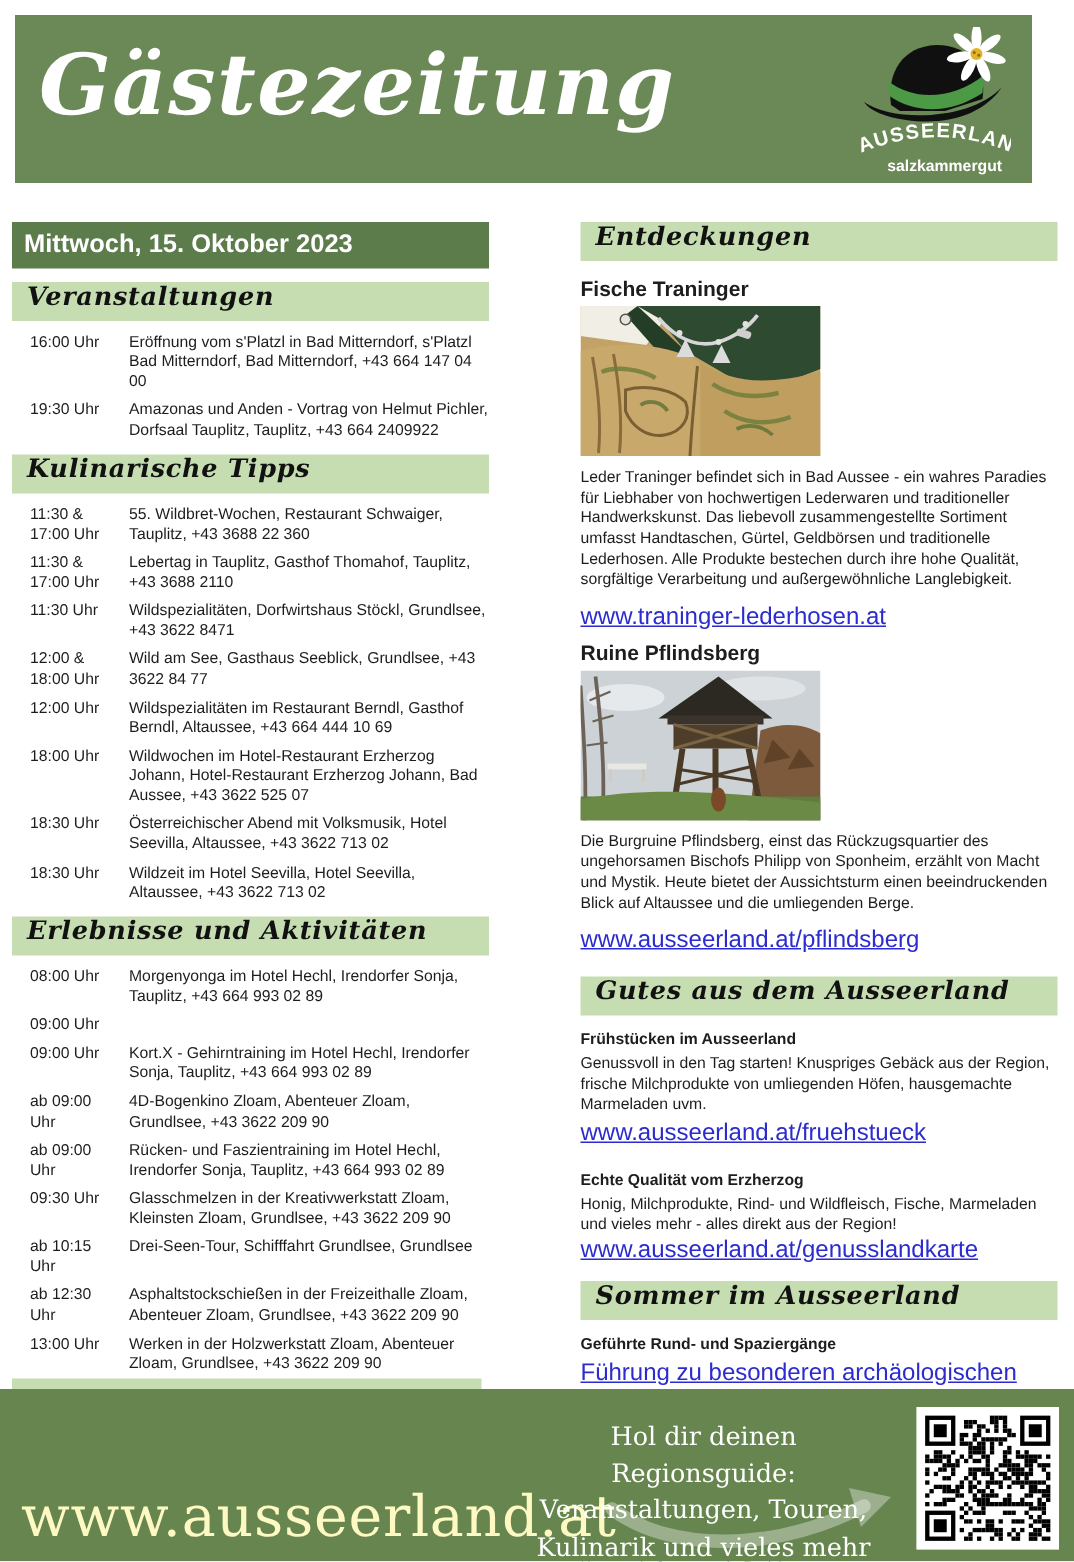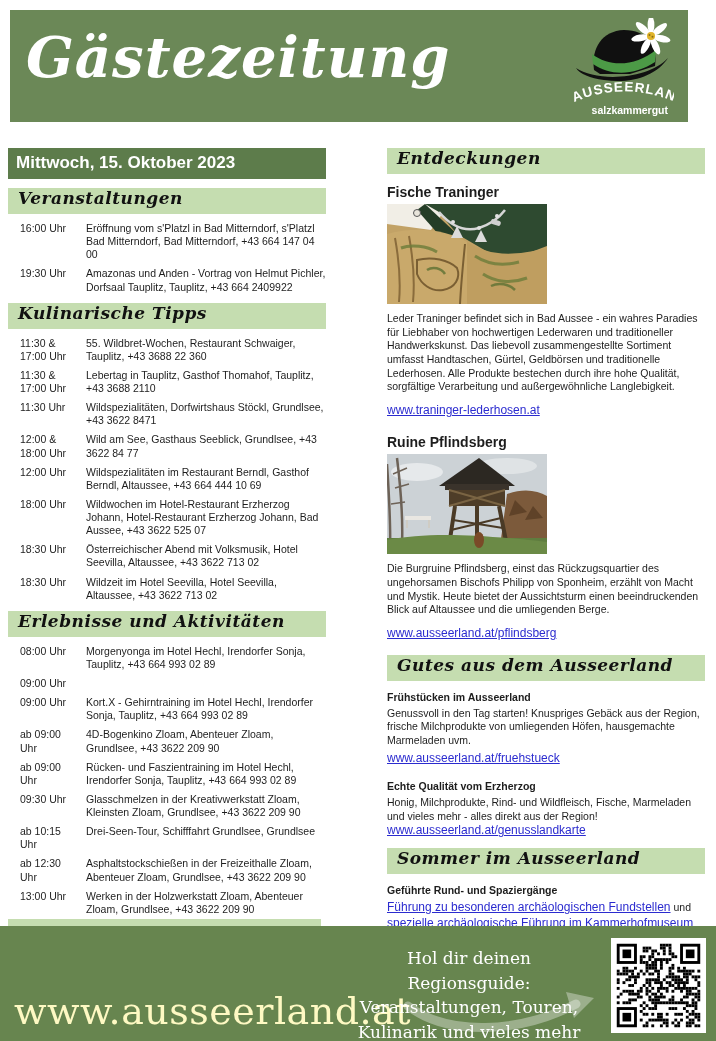--- a/index.html
+++ b/index.html
@@ -27,21 +27,21 @@
   .events{margin:8px 0 2px 0;}
   .event{display:flex;margin:0 0 6px 12px;font-size:10.5px;line-height:1.25;}
   .event .time{flex:none;width:60px;white-space:pre-line;}
   .event .desc{flex:1;padding-left:6px;}
   .city{font-weight:normal;}
 
   
   h3.item-heading{margin:10px 0 4px 0;font-size:14px;}
   .photo{display:block;width:160px;height:100px;margin:0 0 8px 0;}
   p.body-text{margin:4px 0 6px 0;font-size:10.5px;line-height:1.3;}
-  a.link{color:#2b2bcf;text-decoration:underline;font-size:12px;line-height:1.3;}
+  a.link{color:#2b2bcf;text-decoration:underline;font-size:16px;line-height:1.3;}
   a.block-link{display:inline-block;margin:2px 0 4px 0;}
   .bold-sub{font-weight:bold;font-size:10.5px;margin:10px 0 0 0;}
   .museum-line{font-size:10.5px;line-height:1.35;}
 
   
   .pre-footer-strip{position:absolute;left:8px;top:919px;width:313px;height:7px;background:#c5ddb0;}
   .footer{position:absolute;left:0;top:926px;width:716px;height:115px;background:#67854f;}
   .site-url{position:absolute;left:14px;bottom:8px;color:#fef9c3;
             font-family:"DejaVu Serif",serif;font-size:38px;letter-spacing:.5px;}
   .cta{position:absolute;right:122px;top:20px;width:250px;text-align:center;color:#fff;
@@ -237,21 +237,21 @@
       <circle cx="66" cy="18" r="2" fill="#e2e2e2"></circle>
         <circle cx="92" cy="24" r="2" fill="#e2e2e2"></circle>
         <circle cx="110" cy="12" r="2" fill="#e2e2e2"></circle>
       <polygon points="70,22 76,34 64,34" fill="#dcdcdc"></polygon>
       <polygon points="94,26 100,38 88,38" fill="#dcdcdc"></polygon>
       <rect x="104" y="16" width="10" height="5" rx="2" fill="#cfcfcf" transform="rotate(18 109 18)"></rect>
     </svg>
     <p class="body-text">Leder Traninger befindet sich in Bad Aussee - ein wahres Paradies für Liebhaber von hochwertigen Lederwaren und traditioneller Handwerkskunst. Das liebevoll zusammengestellte Sortiment umfasst Handtaschen, Gürtel, Geldbörsen und traditionelle Lederhosen. Alle Produkte bestechen durch ihre hohe Qualität, sorgfältige Verarbeitung und außergewöhnliche Langlebigkeit.</p>
     <a class="link block-link" href="#">www.traninger-lederhosen.at</a>
 
-    <h3 class="item-heading" style="margin-top:12px">Ruine Pflindsberg</h3>
+    <h3 class="item-heading" style="margin-top:0">Ruine Pflindsberg</h3>
     <svg class="photo" viewBox="0 0 160 100">
       <rect width="160" height="100" fill="#ccd2d6"></rect>
       <ellipse cx="30" cy="18" rx="26" ry="9" fill="#e6e9eb"></ellipse>
       <ellipse cx="120" cy="12" rx="30" ry="8" fill="#dfe3e5"></ellipse>
       <path d="M0,10 C2,40 4,70 3,100 M10,4 C14,36 16,66 15,92" stroke="#6d6257" stroke-width="2.5" fill="none"></path>
       <path d="M6,20 L20,14 M8,34 L22,30 M4,50 L18,48" stroke="#6d6257" stroke-width="1.5"></path>
       <path d="M120,40 C136,34 150,36 160,42 L160,100 L112,100 Z" fill="#7c5a3b"></path>
       <path d="M128,46 L140,58 L122,62 Z M146,52 L156,64 L138,66 Z" fill="#5f4228"></path>
       <polygon points="52,32 128,32 92,4" fill="#2c2822"></polygon>
       <rect x="58" y="30" width="64" height="6" fill="#3a332b"></rect>

